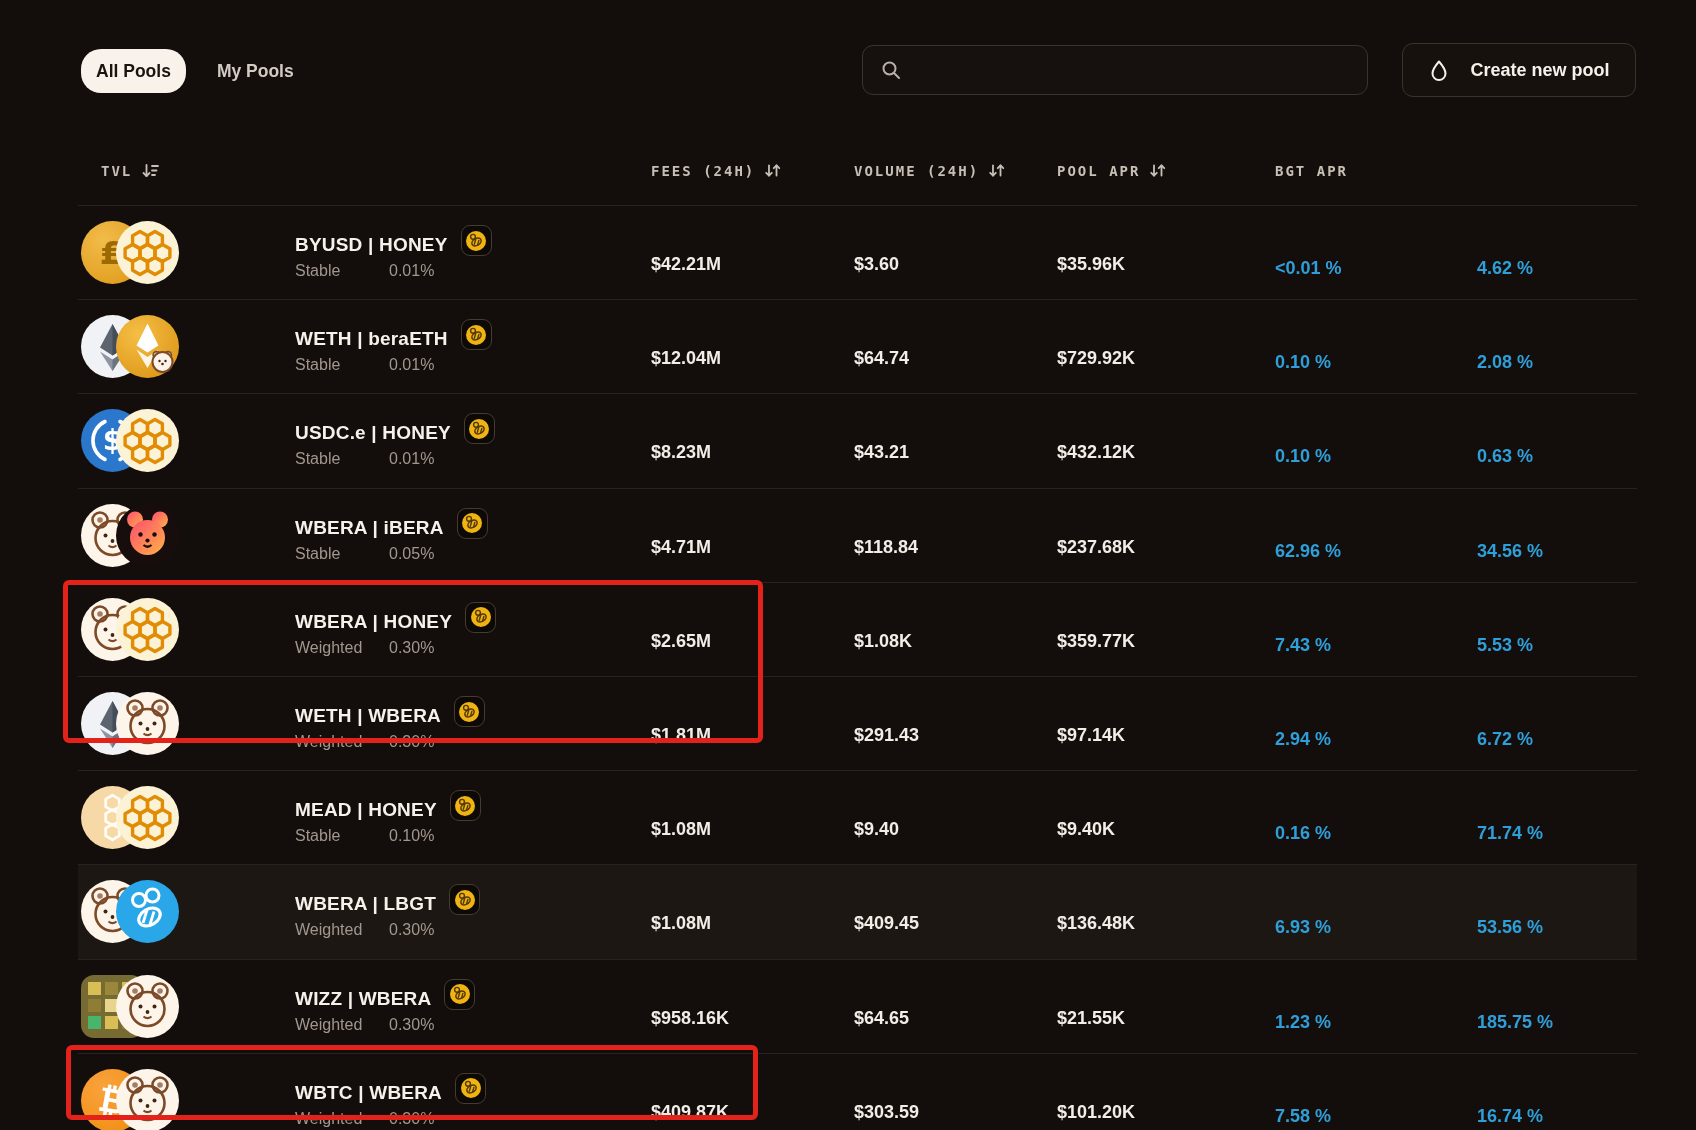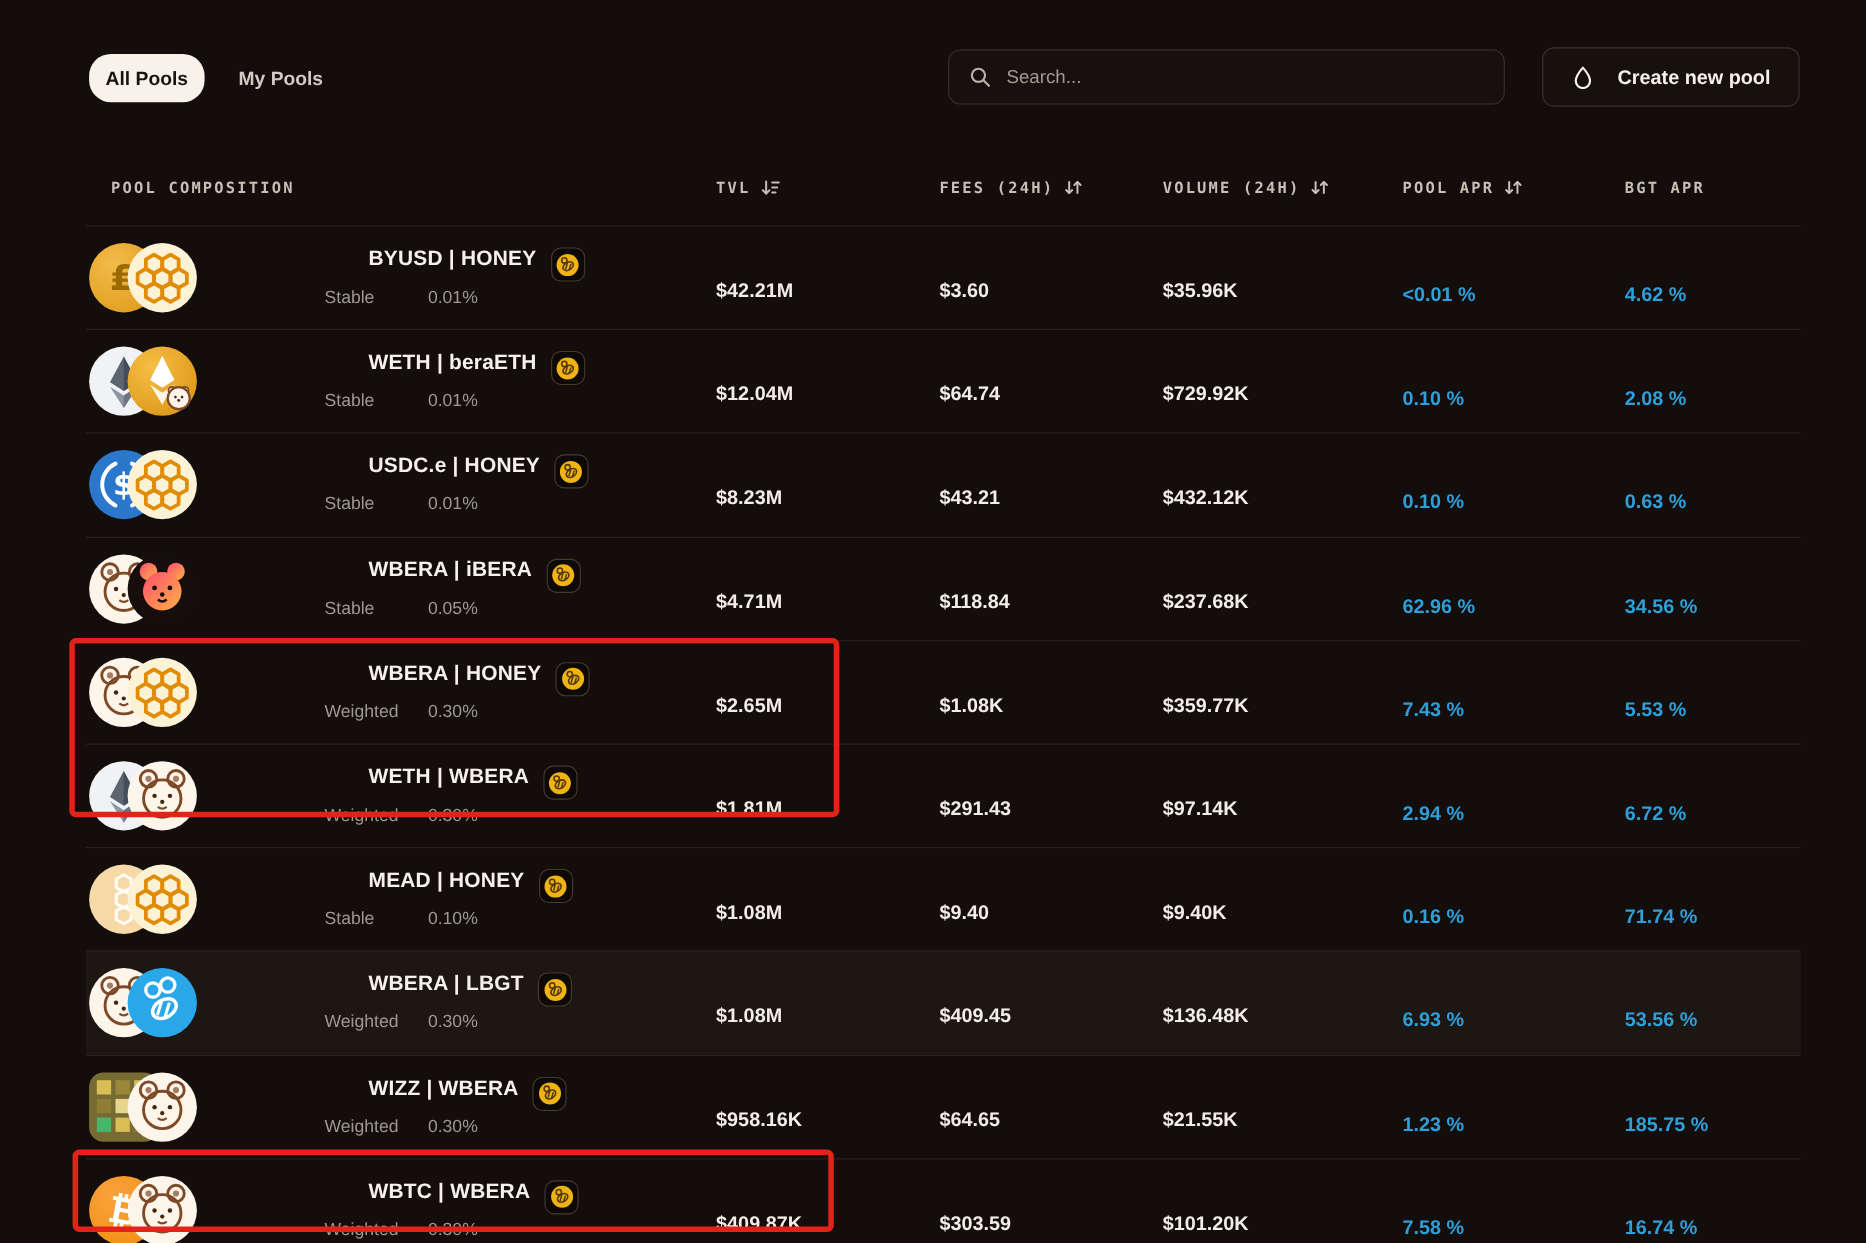--- a/index.html
+++ b/index.html
@@ -33,21 +33,21 @@
   .sort-icon{display:flex;}
   .row{height:93.2px;border-top:1px solid #292320;position:relative;cursor:pointer;}
   .row.highlight{background:#1d1713;}
   .comp{position:relative;height:100%;display:flex;align-items:center;}
   .tokens{position:absolute;left:3px;display:flex;}
   .token{width:63px;height:63px;border-radius:50%;position:relative;flex:none;}
   .token+.token{margin-left:-28px;}
   .token.square{border-radius:13px;}
   .token svg{position:absolute;inset:0;display:block;}
   .pool-info{margin-left:217px;display:flex;flex-direction:column;gap:6px;}
-  .name-line{display:flex;align-items:flex-start;margin-left:40px;}
+  .name-line{display:flex;align-items:flex-end;}
   .pool-name{font-size:19px;font-weight:700;color:#f6f1ea;letter-spacing:.2px;white-space:pre;}
   .badge{width:31px;height:31px;border-radius:9px;background:#0d0906;border:1px solid #453c30;
     margin-left:13px;display:flex;align-items:center;justify-content:center;box-sizing:border-box;}
   .sub-line{display:flex;font-size:16px;color:#a1978e;}
   .pool-type{width:94px;}
   .val{font-size:18px;font-weight:700;color:#f2ede7;margin-top:24px;}
   .apr{font-size:18px;font-weight:700;color:#2f9fda;margin-top:32px;}
   .annotation-box{position:absolute;border:5px solid #e3231a;border-radius:6px;
     pointer-events:none;z-index:10;box-sizing:border-box;}
 </style>
@@ -59,38 +59,34 @@
   <button class="tab">My Pools</button>
 </div>
 
 <div class="search-box">
   <span class="search-icon" style="display:flex;">
     <svg width="20" height="20" viewBox="0 0 20 20">
       <circle cx="8.5" cy="8.5" r="6" fill="none" stroke="#b9b1a8" stroke-width="2"></circle>
       <line x1="13" y1="13" x2="18" y2="18" stroke="#b9b1a8" stroke-width="2" stroke-linecap="round"></line>
     </svg>
   </span>
-  <input class="search-input" type="text" placeholder="Search..." style="">
 </div>
 
 <button class="create-btn">
   <span style="display:flex;">
     <svg width="22" height="22" viewBox="0 0 22 22">
       <path d="M11 2.5C11 2.5 4.5 10 4.5 14.5a6.5 6.5 0 0 0 13 0C17.5 10 11 2.5 11 2.5Z" fill="none" stroke="#f6f1ea" stroke-width="2" stroke-linejoin="round"></path>
     </svg>
   </span>
   <span>Create new pool</span>
 </button>
 
 <div class="table">
   <div class="thead">
     <div class="hcell">
-      <span>POOL COMPOSITION</span>
-    </div>
-    <div class="hcell">
       <span>TVL</span>
       <span class="sort-icon">
         <svg width="19" height="17" viewBox="0 0 19 17" fill="none" stroke="#c8c0b7" stroke-width="1.8" stroke-linecap="round" stroke-linejoin="round">
           <line x1="5.5" y1="3" x2="5.5" y2="14"></line>
             <polyline points="2.5,11 5.5,14 8.5,11"></polyline>
           <line x1="11" y1="4" x2="17" y2="4"></line>
             <line x1="11" y1="8.5" x2="15.5" y2="8.5"></line>
             <line x1="11" y1="13" x2="14" y2="13"></line>
         </svg>
       </span>

